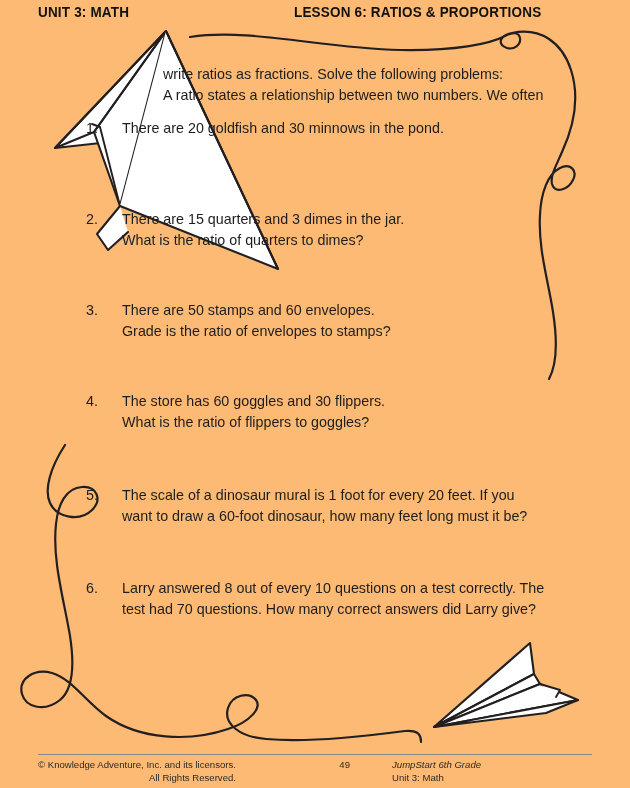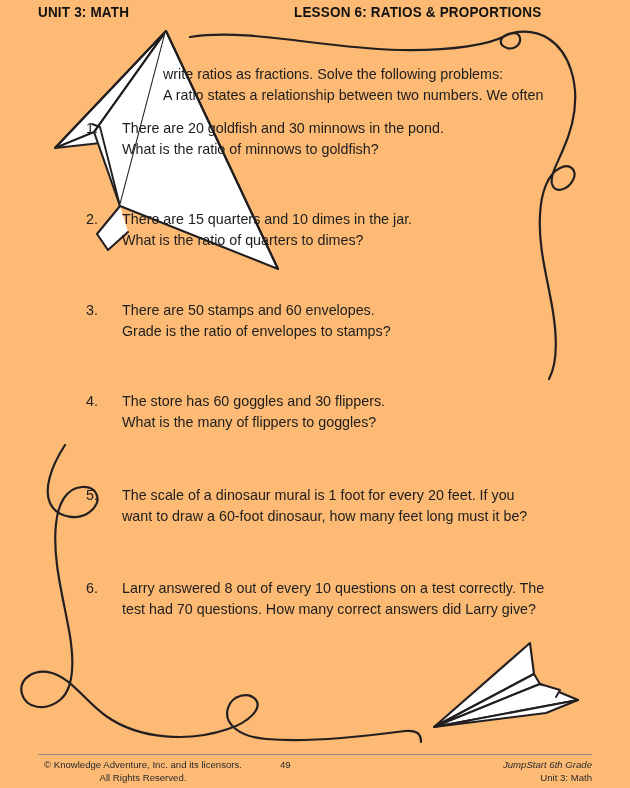--- a/index.html
+++ b/index.html
@@ -97,23 +97,23 @@
     height: 1px;
     background: #8a8a8a;
   }
   .footer {
     position: absolute;
     top: 758px;
     font-size: 9.6px;
     line-height: 13px;
     color: #2a2a2a;
   }
-  .footer-left  { left: 44px; text-align: center; }
-  .footer-page  { left: 280px; width: 70px; text-align: left; }
-  .footer-right { left: 392px; width: 200px; text-align: right; }
+  .footer-left  { left: 38px; text-align: right; }
+  .footer-page  { left: 280px; width: 70px; text-align: right; }
+  .footer-right { left: 392px; width: 200px; text-align: left; }
   .footer-right .series { font-style: italic; display: block; }
   .footer-right .unit   { display: block; }
 </style>
 </head>
 <body>
 
 <div id="page">
 
   <svg id="decor" viewBox="0 0 630 788">
 
@@ -180,45 +180,44 @@
 
   <div class="intro">
     <span class="q-line">write ratios as fractions. Solve the following problems:</span>
     <span class="q-line">A ratio states a relationship between two numbers. We often</span>
   </div>
 
   <div class="question" style="top:118px">
     <div class="q-num">1.</div>
     <div class="q-body">
       <span class="q-line">There are 20 goldfish and 30 minnows in the pond.</span>
-      <span class="q-line">What is the ratio of minnows to goldfish?</span>
     </div>
   </div>
 
   <div class="question" style="top:209px">
     <div class="q-num">2.</div>
     <div class="q-body">
-      <span class="q-line">There are 15 quarters and 10 dimes in the jar.</span>
+      <span class="q-line">There are 15 quarters and 3 dimes in the jar.</span>
       <span class="q-line">What is the ratio of quarters to dimes?</span>
     </div>
   </div>
 
   <div class="question" style="top:300px">
     <div class="q-num">3.</div>
     <div class="q-body">
       <span class="q-line">There are 50 stamps and 60 envelopes.</span>
       <span class="q-line">Grade is the ratio of envelopes to stamps?</span>
     </div>
   </div>
 
   <div class="question" style="top:391px">
     <div class="q-num">4.</div>
     <div class="q-body">
       <span class="q-line">The store has 60 goggles and 30 flippers.</span>
-      <span class="q-line">What is the many of flippers to goggles?</span>
+      <span class="q-line">What is the ratio of flippers to goggles?</span>
     </div>
   </div>
 
   <div class="question" style="top:485px; left:86px">
     <div class="q-num">5.</div>
     <div class="q-body" style="width:470px">
       <span class="q-line">The scale of a dinosaur mural is 1 foot for every 20 feet. If you</span>
       <span class="q-line">want to draw a 60-foot dinosaur, how many feet long must it be?</span>
     </div>
   </div>

